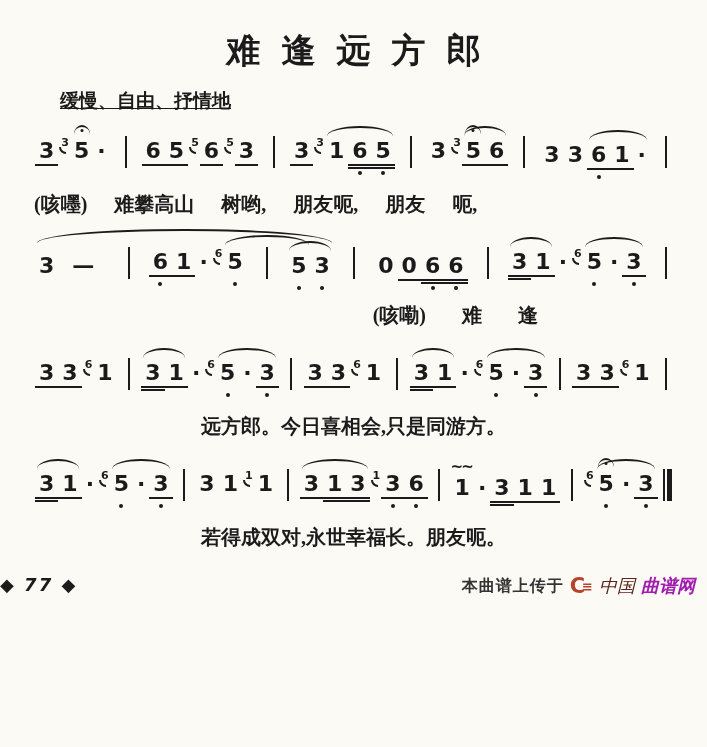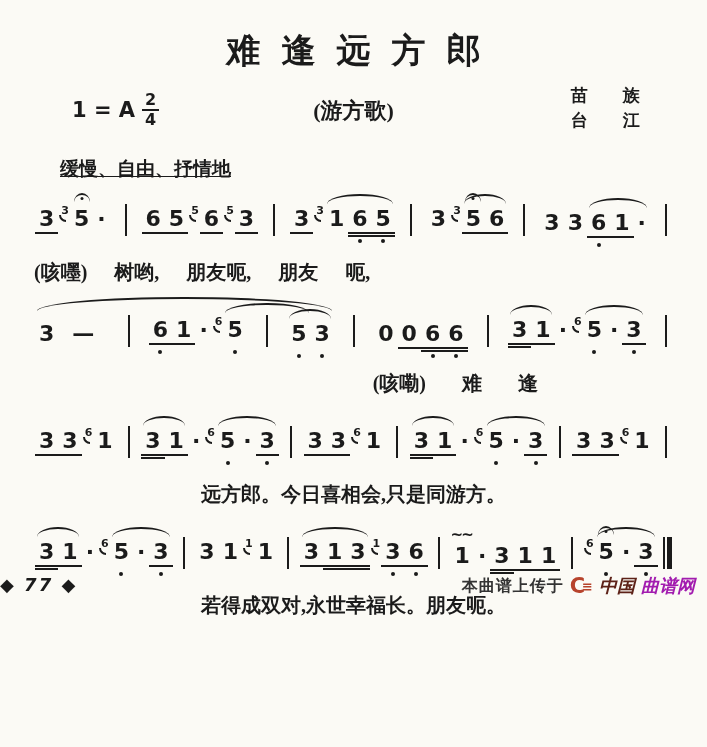--- a/index.html
+++ b/index.html
@@ -98,46 +98,32 @@
   .footer { position:absolute; left:0; right:0; bottom:14px; height:26px; }
   .page-number { position:absolute; left:0; right:0; text-align:left;
     font:800 italic 18px "DejaVu Sans",sans-serif; letter-spacing:2px; }
   .watermark { position:absolute; right:12px; top:0; display:flex; align-items:center; gap:6px;
     font-size:16px; font-weight:700; }
   .wm-prefix { color:#333; letter-spacing:1px;
     font-family:"Liberation Serif","DejaVu Serif",serif; }
   .wm-logo { display:inline-flex; align-items:center; }
   .wm-logo .c { color:#b7432c; font:900 21px "DejaVu Sans",sans-serif; line-height:1; }
   .wm-logo .lines { color:#b7432c; font:900 13px "DejaVu Sans",sans-serif; margin-left:-3px; }
-  .wm-site-bold { color:#5d2218; font-weight:700; font-style:italic; font-size:18px;
+  .wm-site-bold { color:#5d2218; font-weight:400; font-style:italic; font-size:18px;
     font-family:"Liberation Serif","DejaVu Serif",serif; }
   .wm-site-red { color:#a21caf; font-weight:900; font-style:italic; font-size:18px;
     font-family:"Liberation Serif","DejaVu Serif",serif; }
 </style>
 </head>
 <body>
 
 <div class="page">
 
   <h1 class="title">难逢远方郎</h1>
 
-  <div class="meta-row">
-    <div class="keysig">
-      <span>1 = A</span>
-      <span class="timesig">
-        <span class="top">2</span>
-        <span class="bot">4</span>
-      </span>
-    </div>
-    <div class="subtitle">(游方歌)</div>
-    <div class="region">
-      <div>苗 族</div>
-      <div>台 江</div>
-    </div>
-  </div>
 
   <div class="tempo">缓慢、自由、抒情地</div>
 
   <div id="score">
       <div class="score-line l1">
         <div class="notes-row">
           <div class="measure">
             <span class="note u1">3</span>
             <span class="grace">
               <b>3</b>
@@ -190,20 +176,21 @@
             <span class="note">3</span>
             <span class="note u1 low">6</span>
             <span class="note u1">1</span>
             <span class="note">·</span>
             <div class="slur" style="left: 50px; width: 58px; top: 10px;"></div>
           </div>
           <div class="bar"></div>
         </div>
         <div class="lyrics">
           <span>(咳嚜)</span>
+          <span>难攀高山</span>
           <span>树哟,</span>
           <span>朋友呃,</span>
           <span>朋友</span>
           <span>呃,</span>
         </div>
       </div>
       <div class="score-line l2">
         <div class="notes-row">
           <div class="measure">
             <span class="note">3</span>

